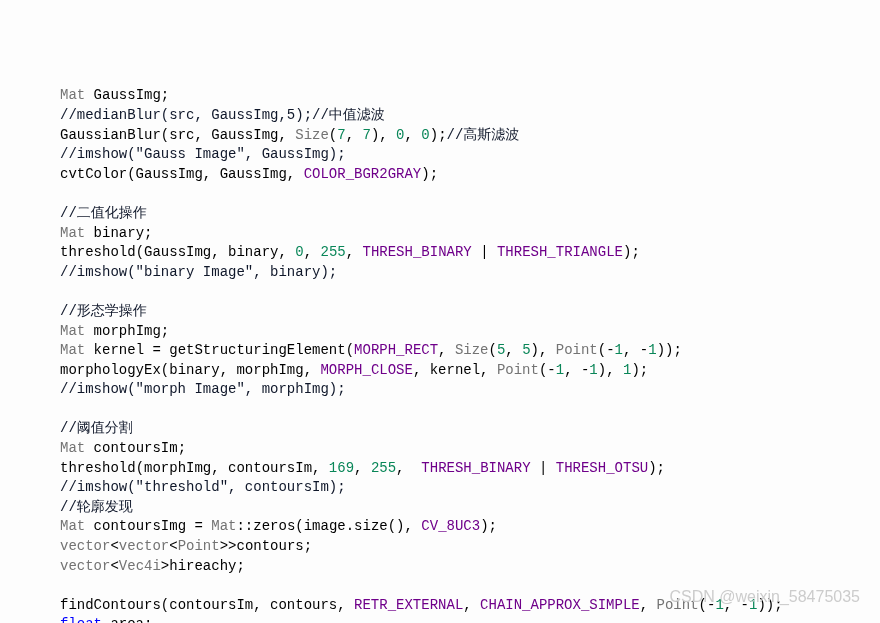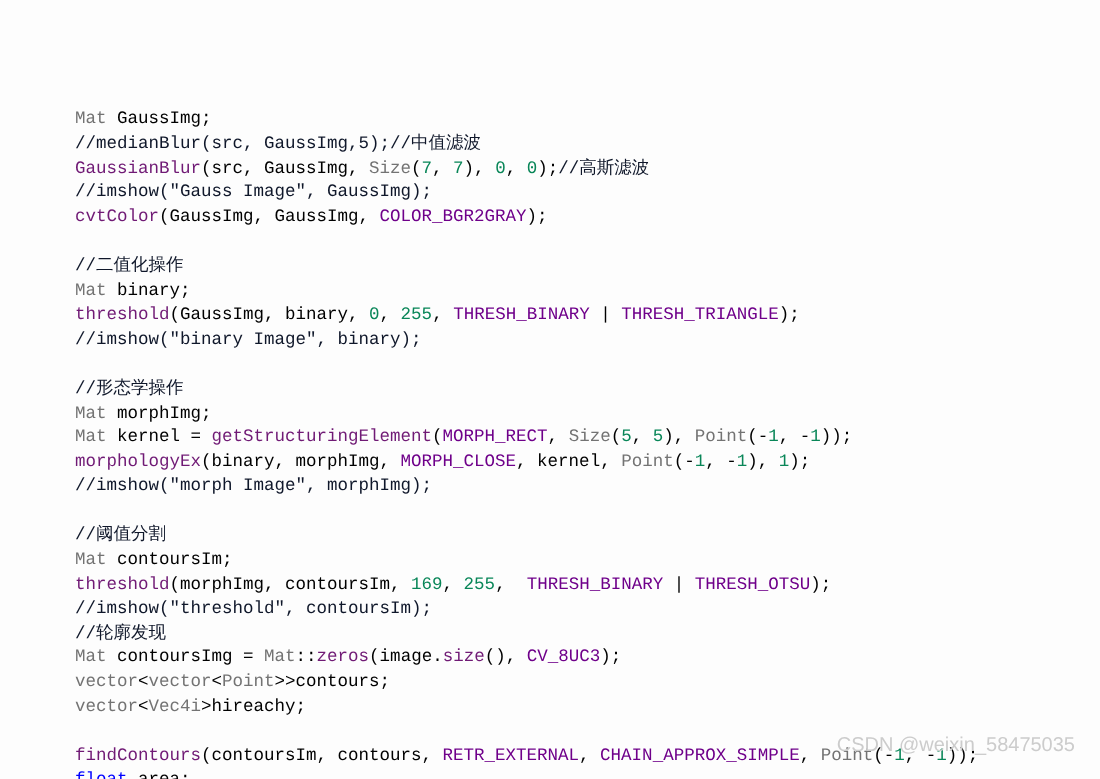--- a/index.html
+++ b/index.html
@@ -13,21 +13,21 @@
       line-height: 1.4;
       background: #fdfdfd;
       padding: 8px 0 8px 60px;
       white-space: pre;
       color: #000;
     }
     .kw { color: #0000ff; }
     .type { color: #737373; }
     .comment { color: #0f172a; }
     .number { color: #098658; }
-    .func { color: #701a75; text-align: center; }
+    .func { color: #000000; text-align: center; }
     .const { color: #6f008a; margin-top: 13px; }
     .punct { color: #000000; }
     .watermark {
       position: fixed;
       right: 20px;
       bottom: 15px;
       color: #cccccc;
       font-size: 16px;
       font-family: Arial, sans-serif;
       pointer-events: none;

